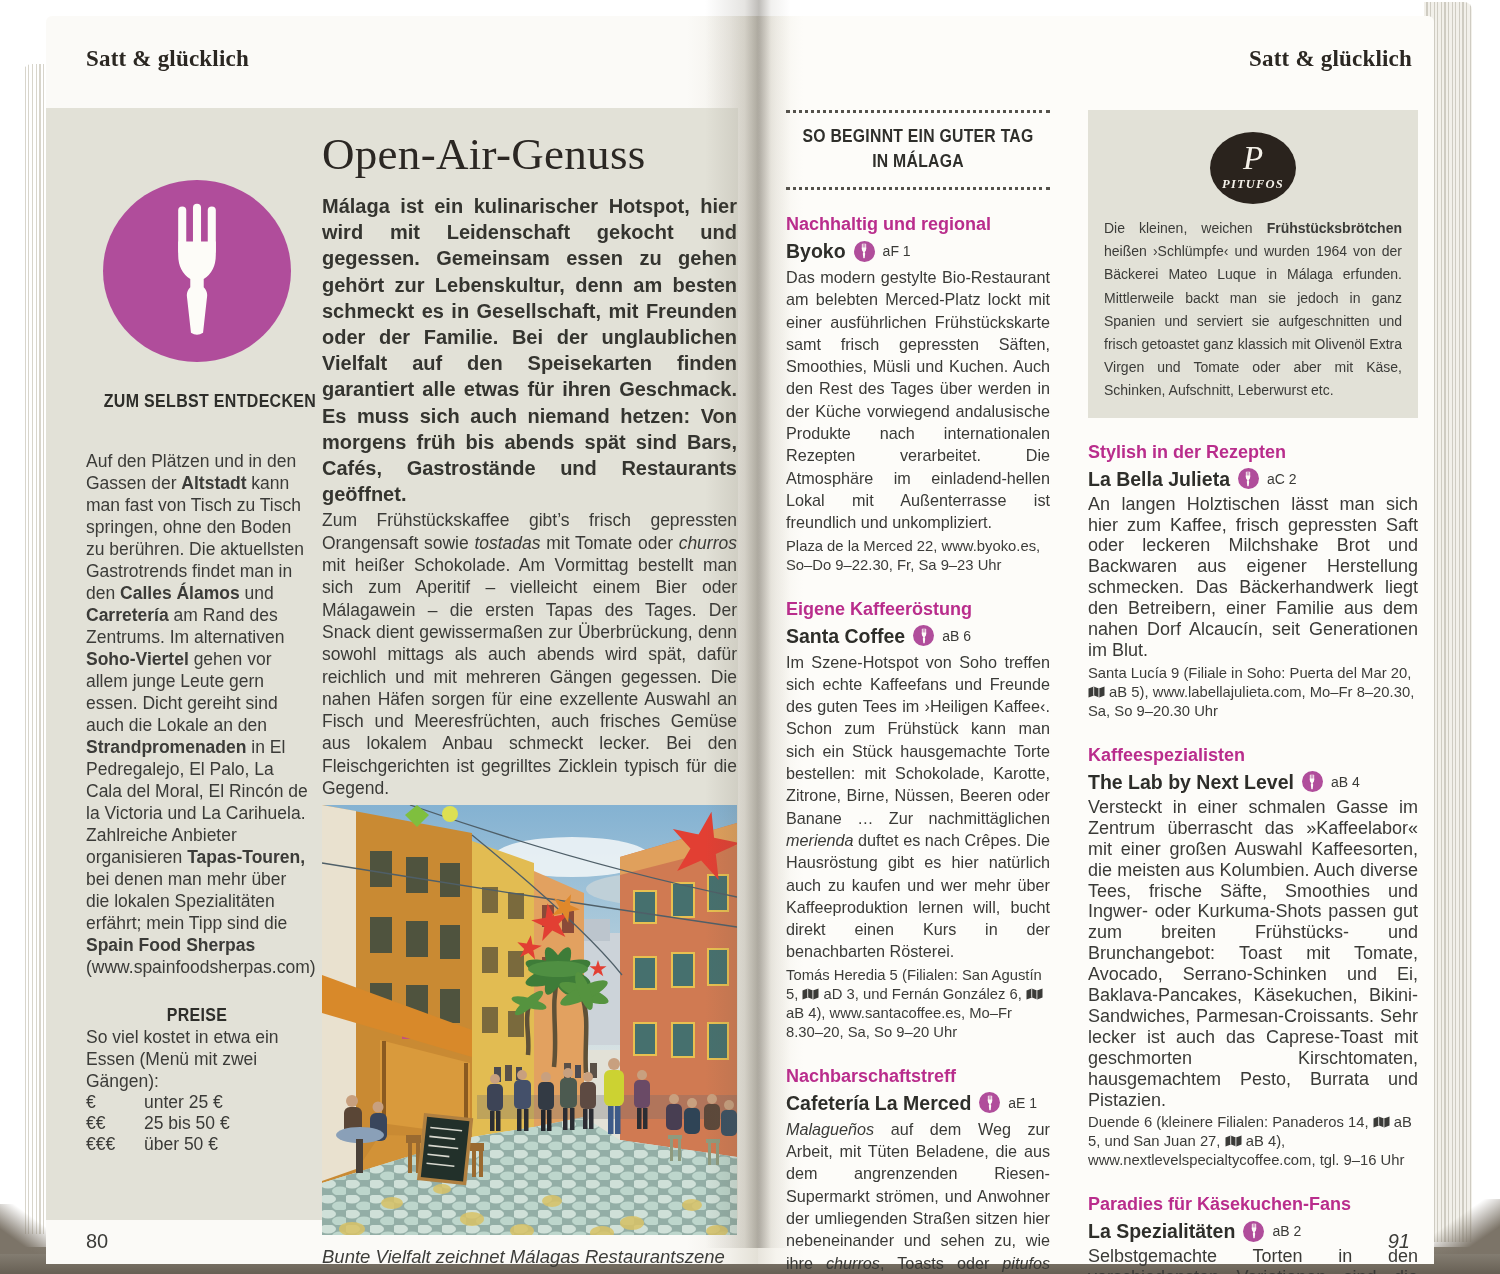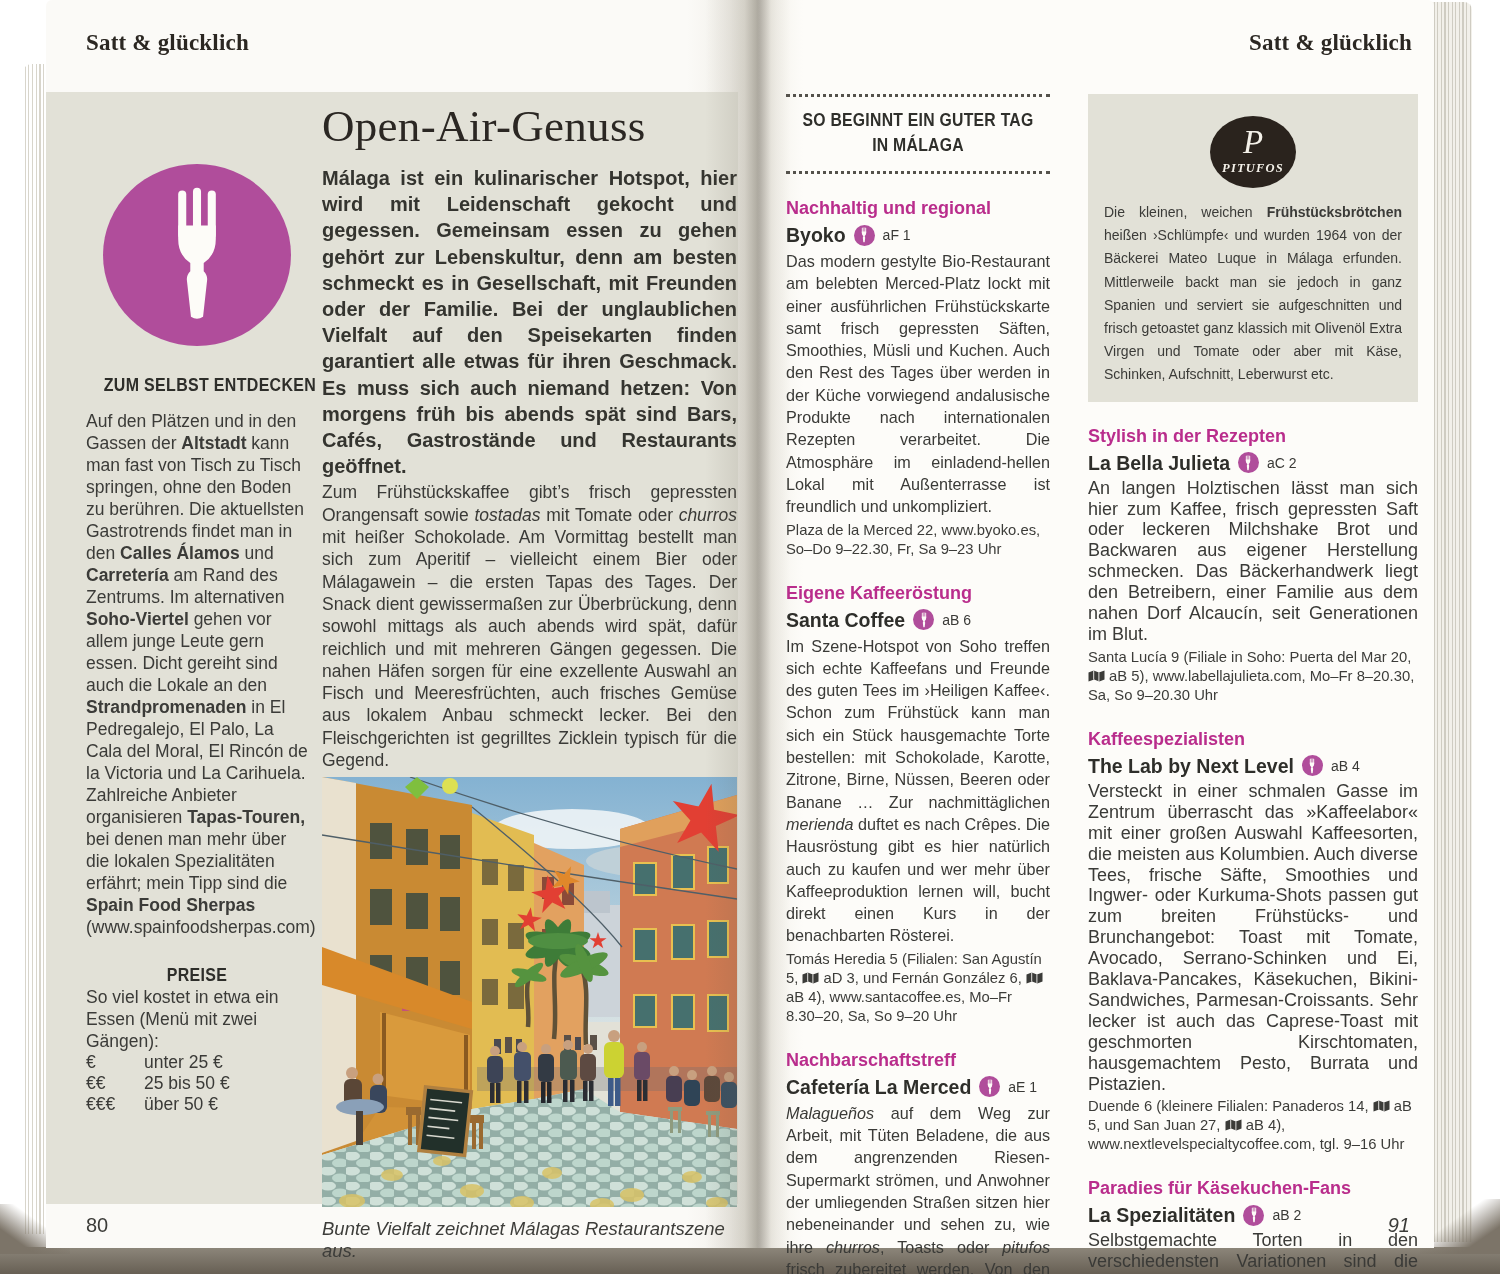--- a/index.html
+++ b/index.html
@@ -12,21 +12,21 @@
   .stack-left{position:absolute;left:22px;top:64px;width:66px;height:1170px;
     background:repeating-linear-gradient(90deg,#ffffff 0 2.6px,#d8d5cb 2.6px 3.7px);border-top-left-radius:10px;}
   .stack-right{position:absolute;right:28px;top:2px;width:48px;height:1240px;
     background:repeating-linear-gradient(90deg,#f2f0ea 0 2.5px,#cfccc2 2.5px 3.6px);border-top-right-radius:8px;}
   .cover-bottom{position:absolute;left:0;right:0;bottom:0;height:27px;
     background:linear-gradient(180deg,#8d877b,#675f54);}
   .cover-corner-l{position:absolute;left:0;bottom:20px;width:70px;height:50px;
     background:linear-gradient(to top right,#7c7468 25%,rgba(124,116,104,0) 60%);}
   .cover-corner-r{position:absolute;right:0;bottom:20px;width:80px;height:55px;
     background:linear-gradient(to top left,#7c7468 25%,rgba(124,116,104,0) 60%);}
-  .page{position:absolute;top:0;height:1248px;}
+  .page{position:absolute;top:16px;height:1248px;}
   .page-left{left:46px;width:712px;border-top-left-radius:6px;
     background:linear-gradient(90deg,#fbfaf7 0 90%,#f2f0ea 96%,#e3e0d6 100%);}
   .page-right{left:758px;width:676px;border-top-right-radius:6px;
     background:linear-gradient(90deg,#e7e4dc 0,#f6f4ee 18px,#fdfcf9 45px 100%);}
   .gutter{position:absolute;left:705px;top:0;width:110px;height:1248px;pointer-events:none;
     background:linear-gradient(90deg,rgba(90,84,70,0) 0%,rgba(95,88,72,.16) 36%,rgba(66,60,49,.34) 49%,rgba(120,112,95,.10) 60%,rgba(255,255,255,0) 78%);}
   
   .pg-header{position:absolute;top:30px;font-family:"Liberation Serif",serif;font-weight:700;
     font-size:23px;color:#2b2722;letter-spacing:.2px;}
   .pg-header.hl{left:40px;} .pg-header.hr{right:22px;}
@@ -34,29 +34,29 @@
   .pg-num.nl{left:40px;} .pg-num.nr{right:24px;font-style:italic;}
   
   .graypanel{position:absolute;left:0;top:92px;width:692px;height:1112px;background:var(--page_tint);}
   .sb{position:absolute;left:40px;top:0;width:222px;}
   .badge{width:188px;height:182px;border-radius:50%;background:var(--badge);margin:72px auto 0;
     display:flex;align-items:center;justify-content:center;}
   .badge svg{width:86px;height:142px;}
   .caps-head{font-size:19px;font-weight:700;color:#2e2e2a;text-align:center;letter-spacing:.4px;
     transform:scaleX(.84);transform-origin:center;margin:28px 0 0;white-space:nowrap;}
   .sb p{font-size:17.5px;line-height:22px;margin:0;color:#3b3b38;}
-  .sb .p1{margin-top:14px;}
+  .sb .p1{margin-top:38px;}
   .b{font-weight:700;} .i{font-style:italic;}
   .price-head{margin-top:26px;}
   .price-intro{margin-top:16px;}
   .price-row{display:flex;font-size:17.5px;line-height:21px;}
   .price-sym{width:58px;flex:none;}
   .article{position:absolute;left:276px;top:0;width:415px;}
   .article h1{font-family:"Liberation Serif",serif;font-weight:400;font-size:45px;color:#2b2723;
-    margin:8px 0 0;letter-spacing:.3px;}
+    margin:20px 0 0;letter-spacing:.3px;}
   .intro{margin:13px 0 0;font-weight:700;font-size:20px;line-height:26.2px;text-align:justify;color:#34342f;}
   .bodytext{margin:2px 0 0;font-size:17.5px;line-height:22.3px;text-align:justify;}
   figure{margin:6px 0 0;width:415px;height:430px;}
   figure svg{display:block;width:100%;height:100%;}
   figcaption{margin-top:11px;font-style:italic;font-size:18.5px;color:#3d3d3a;}
   
   .col1{position:absolute;left:28px;top:94px;width:264px;}
   .col2{position:absolute;left:330px;top:94px;width:330px;}
   .daybox{border-top:3px dotted #54524c;border-bottom:3px dotted #54524c;padding:11px 0 13px;}
   .daybox h2{font-size:17.5px;font-weight:700;color:#2f2f2b;text-align:center;line-height:25px;

